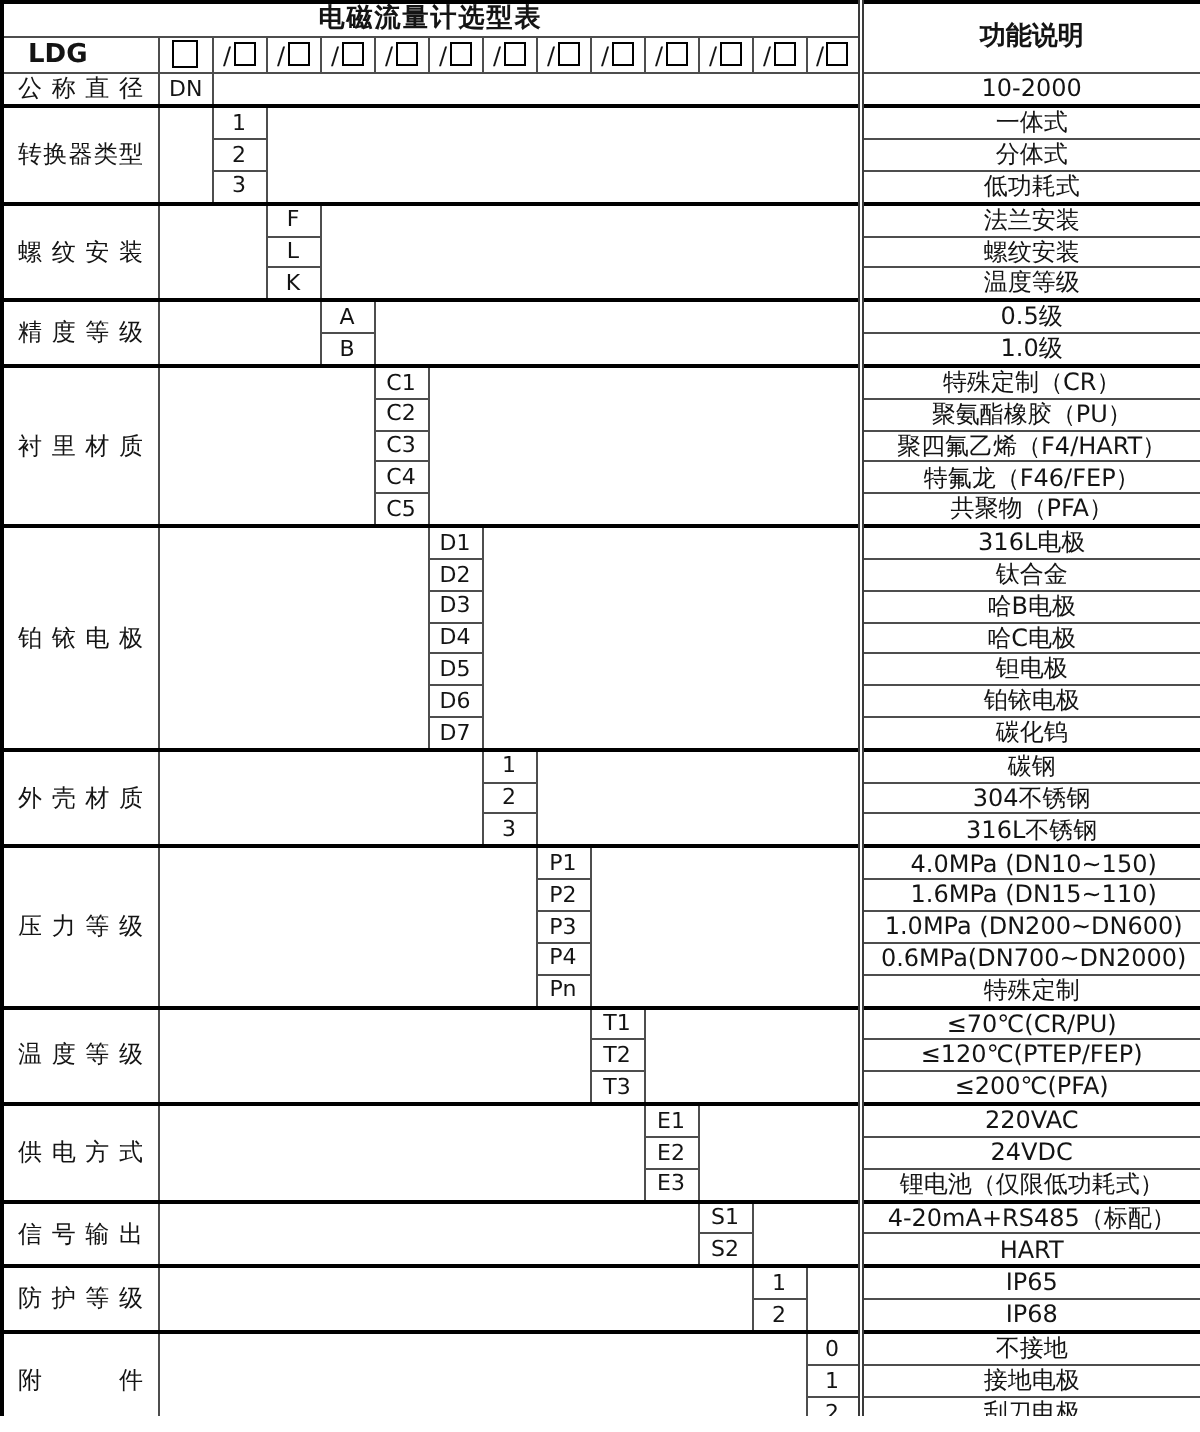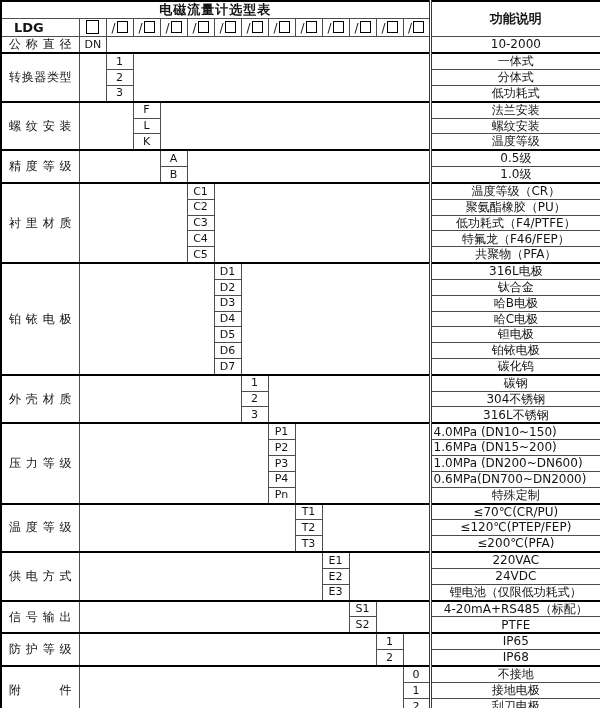--- a/index.html
+++ b/index.html
@@ -32,21 +32,21 @@
   }
   td.ldg-cell {
     text-align:justify; text-align-last:justify;
     padding:0 12px; font-size:13px;font-weight:bold;
   }
   td.dn-cell {
     text-align:justify; text-align-last:justify;
     padding:0 5px; font-size:11px;
   }
   td.code { font-size:11px; }
-  td.desc.left { text-align:left; padding-left:2px; }
+  td.desc.left { text-align:center; padding-left:2px; }
   .box {
     display:inline-block; width:9px; height:10px;
     border:1px solid #000; vertical-align:-1px;
     margin-left:1px; background:#fff;
   }
   .box.big { width:11px; height:12px; margin-left:0; vertical-align:-2px; }
   .slash { font-size:12px; }
 </style>
 </head>
 <body>
@@ -137,29 +137,29 @@
         </tr>
         <tr>
           <td class="code">B</td>
           <td class="desc">1.0级</td>
         </tr>
         <tr class="gs">
           <td class="label" rowspan="5">衬里材质</td>
           <td rowspan="5" colspan="4"></td>
           <td class="code">C1</td>
           <td rowspan="5" colspan="8"></td>
-          <td class="desc">温度等级（CR）</td>
+          <td class="desc">特殊定制（CR）</td>
         </tr>
         <tr>
           <td class="code">C2</td>
           <td class="desc">聚氨酯橡胶（PU）</td>
         </tr>
         <tr>
           <td class="code">C3</td>
-          <td class="desc">低功耗式（F4/PTFE）</td>
+          <td class="desc">聚四氟乙烯（F4/HART）</td>
         </tr>
         <tr>
           <td class="code">C4</td>
           <td class="desc">特氟龙（F46/FEP）</td>
         </tr>
         <tr>
           <td class="code">C5</td>
           <td class="desc">共聚物（PFA）</td>
         </tr>
         <tr class="gs">
@@ -210,21 +210,21 @@
         </tr>
         <tr class="gs">
           <td class="label" rowspan="5">压力等级</td>
           <td rowspan="5" colspan="7"></td>
           <td class="code">P1</td>
           <td rowspan="5" colspan="5"></td>
           <td class="desc left">4.0MPa (DN10~150)</td>
         </tr>
         <tr>
           <td class="code">P2</td>
-          <td class="desc left">1.6MPa (DN15~200)</td>
+          <td class="desc left">1.6MPa (DN15~110)</td>
         </tr>
         <tr>
           <td class="code">P3</td>
           <td class="desc left">1.0MPa (DN200~DN600)</td>
         </tr>
         <tr>
           <td class="code">P4</td>
           <td class="desc left">0.6MPa(DN700~DN2000)</td>
         </tr>
         <tr>
@@ -263,21 +263,21 @@
         </tr>
         <tr class="gs">
           <td class="label" rowspan="2">信号输出</td>
           <td rowspan="2" colspan="10"></td>
           <td class="code">S1</td>
           <td rowspan="2" colspan="2"></td>
           <td class="desc">4-20mA+RS485（标配）</td>
         </tr>
         <tr>
           <td class="code">S2</td>
-          <td class="desc">PTFE</td>
+          <td class="desc">HART</td>
         </tr>
         <tr class="gs">
           <td class="label" rowspan="2">防护等级</td>
           <td rowspan="2" colspan="11"></td>
           <td class="code">1</td>
           <td rowspan="2" colspan="1"></td>
           <td class="desc">IP65</td>
         </tr>
         <tr>
           <td class="code">2</td>

